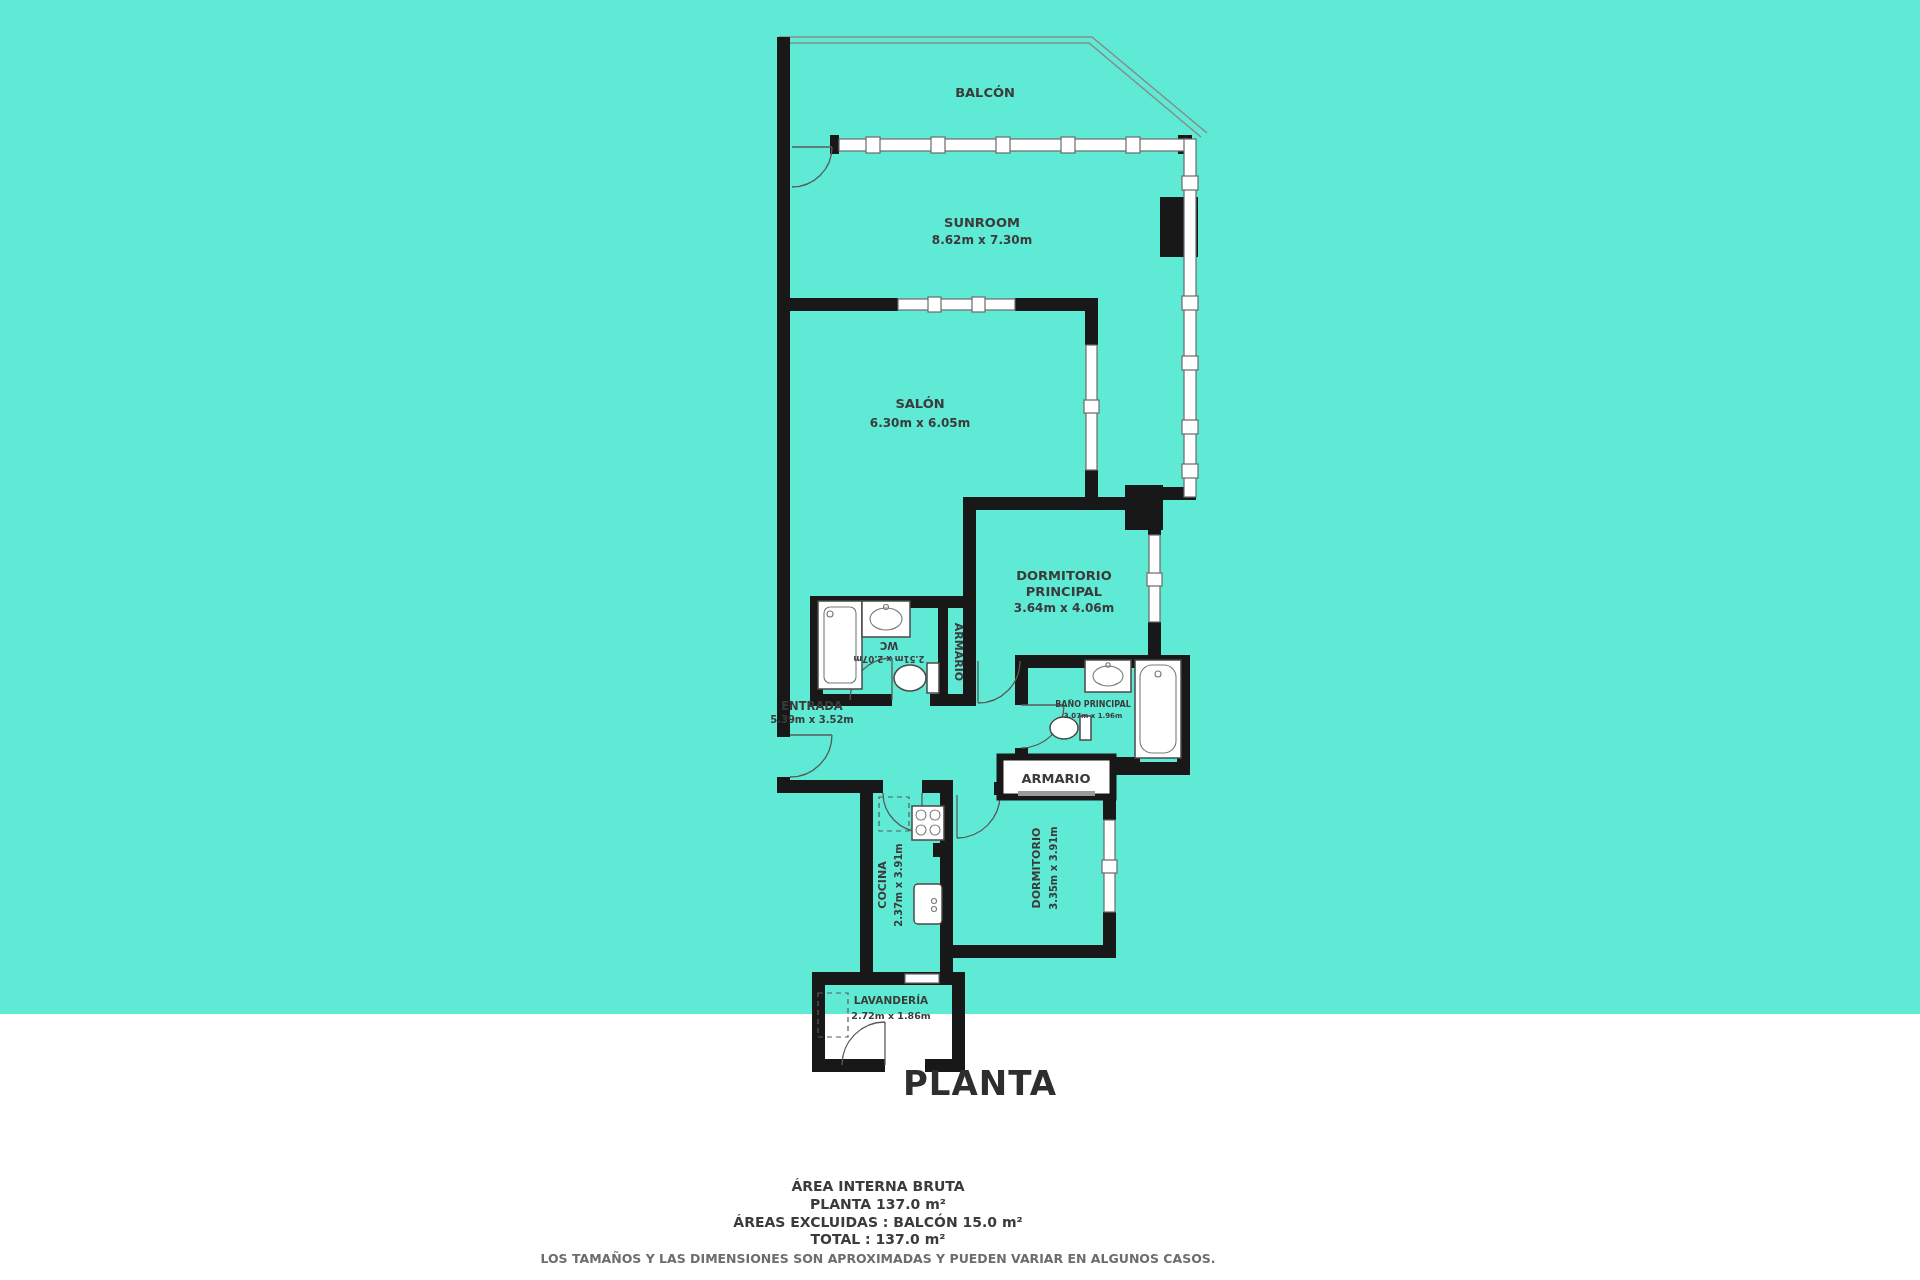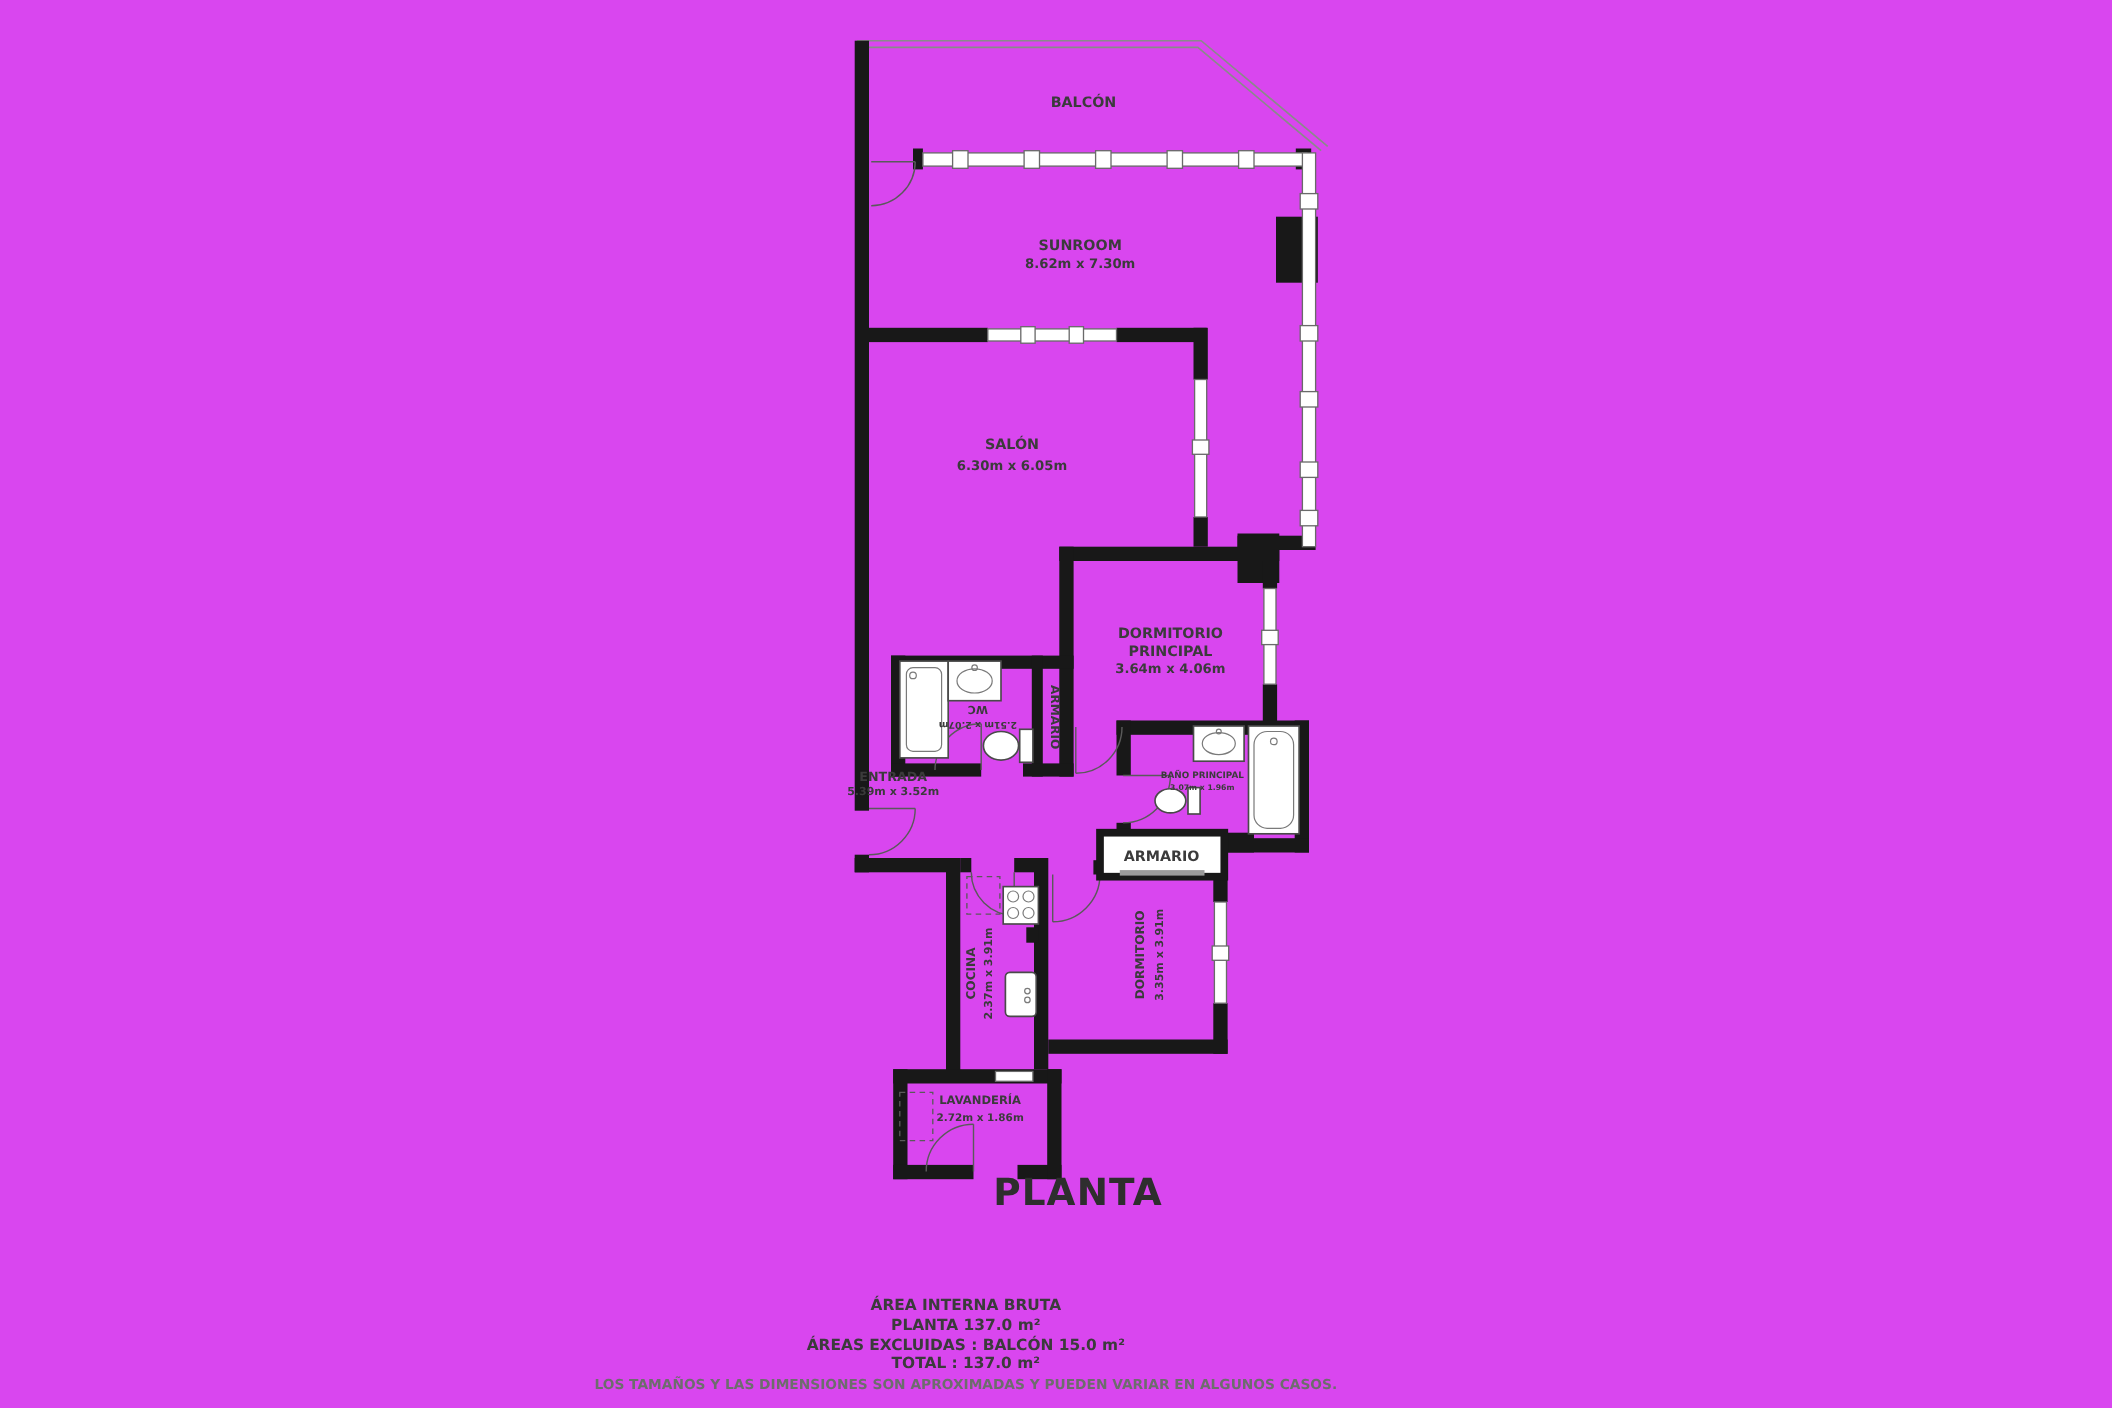--- a/index.html
+++ b/index.html
@@ -1,16 +1,16 @@
 <!DOCTYPE html>
 <html><head>
 <meta charset="utf-8">
 <style>
   html,body{margin:0;padding:0;background:#ffffff;width:1920px;height:1280px;overflow:hidden;}
-  .page{position:relative;width:1920px;height:1280px;background:#d946ef;font-family:"DejaVu Sans",sans-serif;text-decoration:underline;}
+  .page{position:relative;width:1920px;height:1014px;background:#5eead4;font-family:"DejaVu Sans",sans-serif;text-decoration:underline;}
   svg{position:absolute;left:0;top:0;}
   .wall{fill:#181818;stroke:none;}
   .rail{stroke:#8a8a8a;stroke-width:1.5;fill:none;}
   .winbox{fill:#ffffff;stroke:#6a6a6a;stroke-width:1.2;}
   .fix{fill:#ffffff;stroke:#4a4a4a;stroke-width:1.5;}
   .fix2{fill:none;stroke:#7a7a7a;stroke-width:1.1;}
   .arc{fill:none;stroke:#5a5a5a;stroke-width:1.3;}
   .dash{fill:none;stroke:#5a5a5a;stroke-width:1.2;stroke-dasharray:5 4;}
   .slide{fill:#9a9a9a;}
   .lbl{fill:#3b3b3b;font-weight:bold;}

